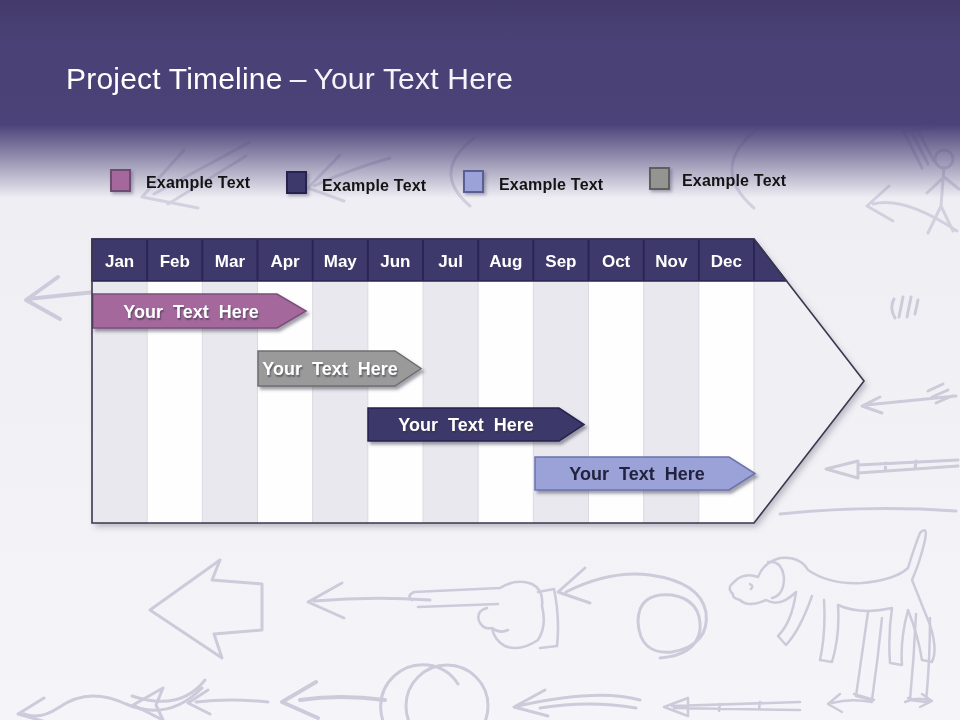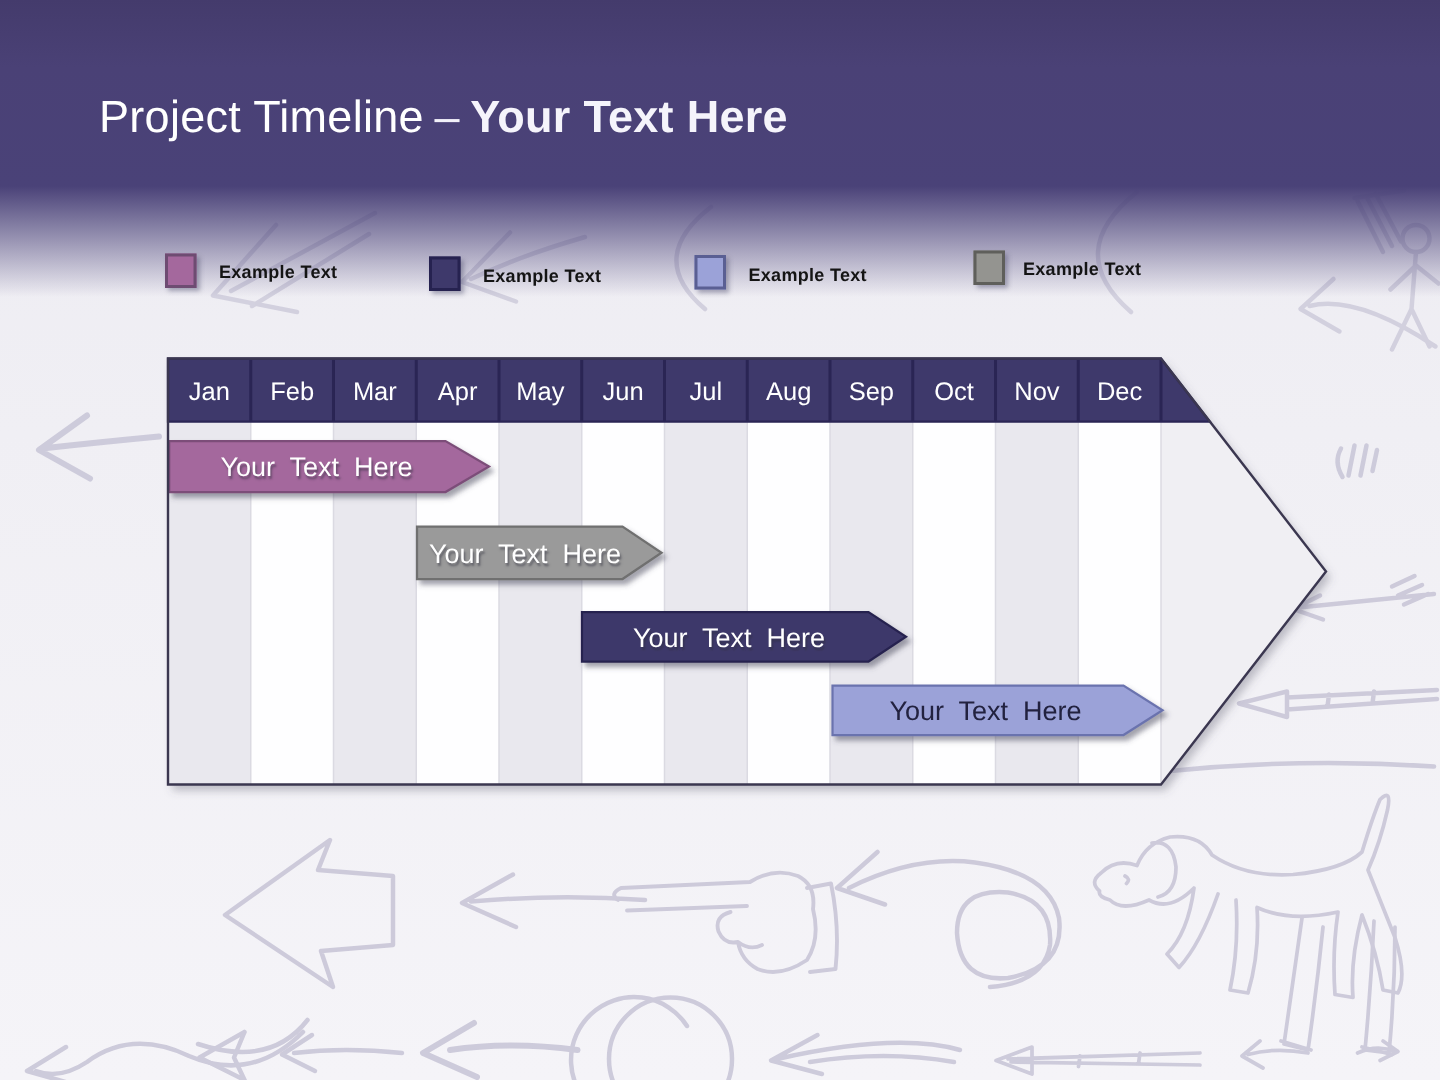--- a/index.html
+++ b/index.html
@@ -15,33 +15,33 @@
     position:absolute;left:0;top:0;width:960px;height:205px;z-index:2;
     background:linear-gradient(180deg,#443B6C 0px,#4A4176 45px,#4A4278 124px,
                rgba(74,66,120,0.55) 158px,rgba(74,66,120,0) 198px);
   }
   .slide-title{
     position:absolute;left:66px;top:57px;font-size:30px;line-height:44px;
     color:#FFFFFF;white-space:nowrap;letter-spacing:0.2px;
   }
   .slide-title .t-bold{font-weight:400;}
   .slide-title .t-sep{font-weight:400;margin:0 7px;color:#F2F1F9;}
-  .slide-title .t-light{font-weight:700;color:#F5F4FB;}
+  .slide-title .t-light{font-weight:400;color:#F5F4FB;}
   
   .legend{position:absolute;left:0;top:0;z-index:3;}
   .swatch{
     position:absolute;width:21px;height:23px;border:2px solid #333;
     box-shadow:2px 2px 3px rgba(80,80,110,0.45);box-sizing:border-box;
   }
   .legend-label{
-    position:absolute;font-size:12px;font-weight:700;color:#141414;
+    position:absolute;font-size:16px;font-weight:700;color:#141414;
     white-space:nowrap;letter-spacing:0.2px;
   }
   
-  .chart-wrap{position:absolute;left:112px;top:239px;z-index:3;}
+  .chart-wrap{position:absolute;left:92px;top:239px;z-index:3;font-weight:bold;}
   .chart-svg{overflow:visible;display:block;}
   .chart-svg text{font-family:"Liberation Sans",sans-serif;}
   .mon-label{font-size:17px;fill:#FFFFFF;}
   .bar-label{font-size:18px;word-spacing:5px;}
   .bar-label.lit{text-shadow:1px 2px 1.5px rgba(45,45,60,0.55);}
 </style>
 </head>
 <body>
 
 <div class="slide">

